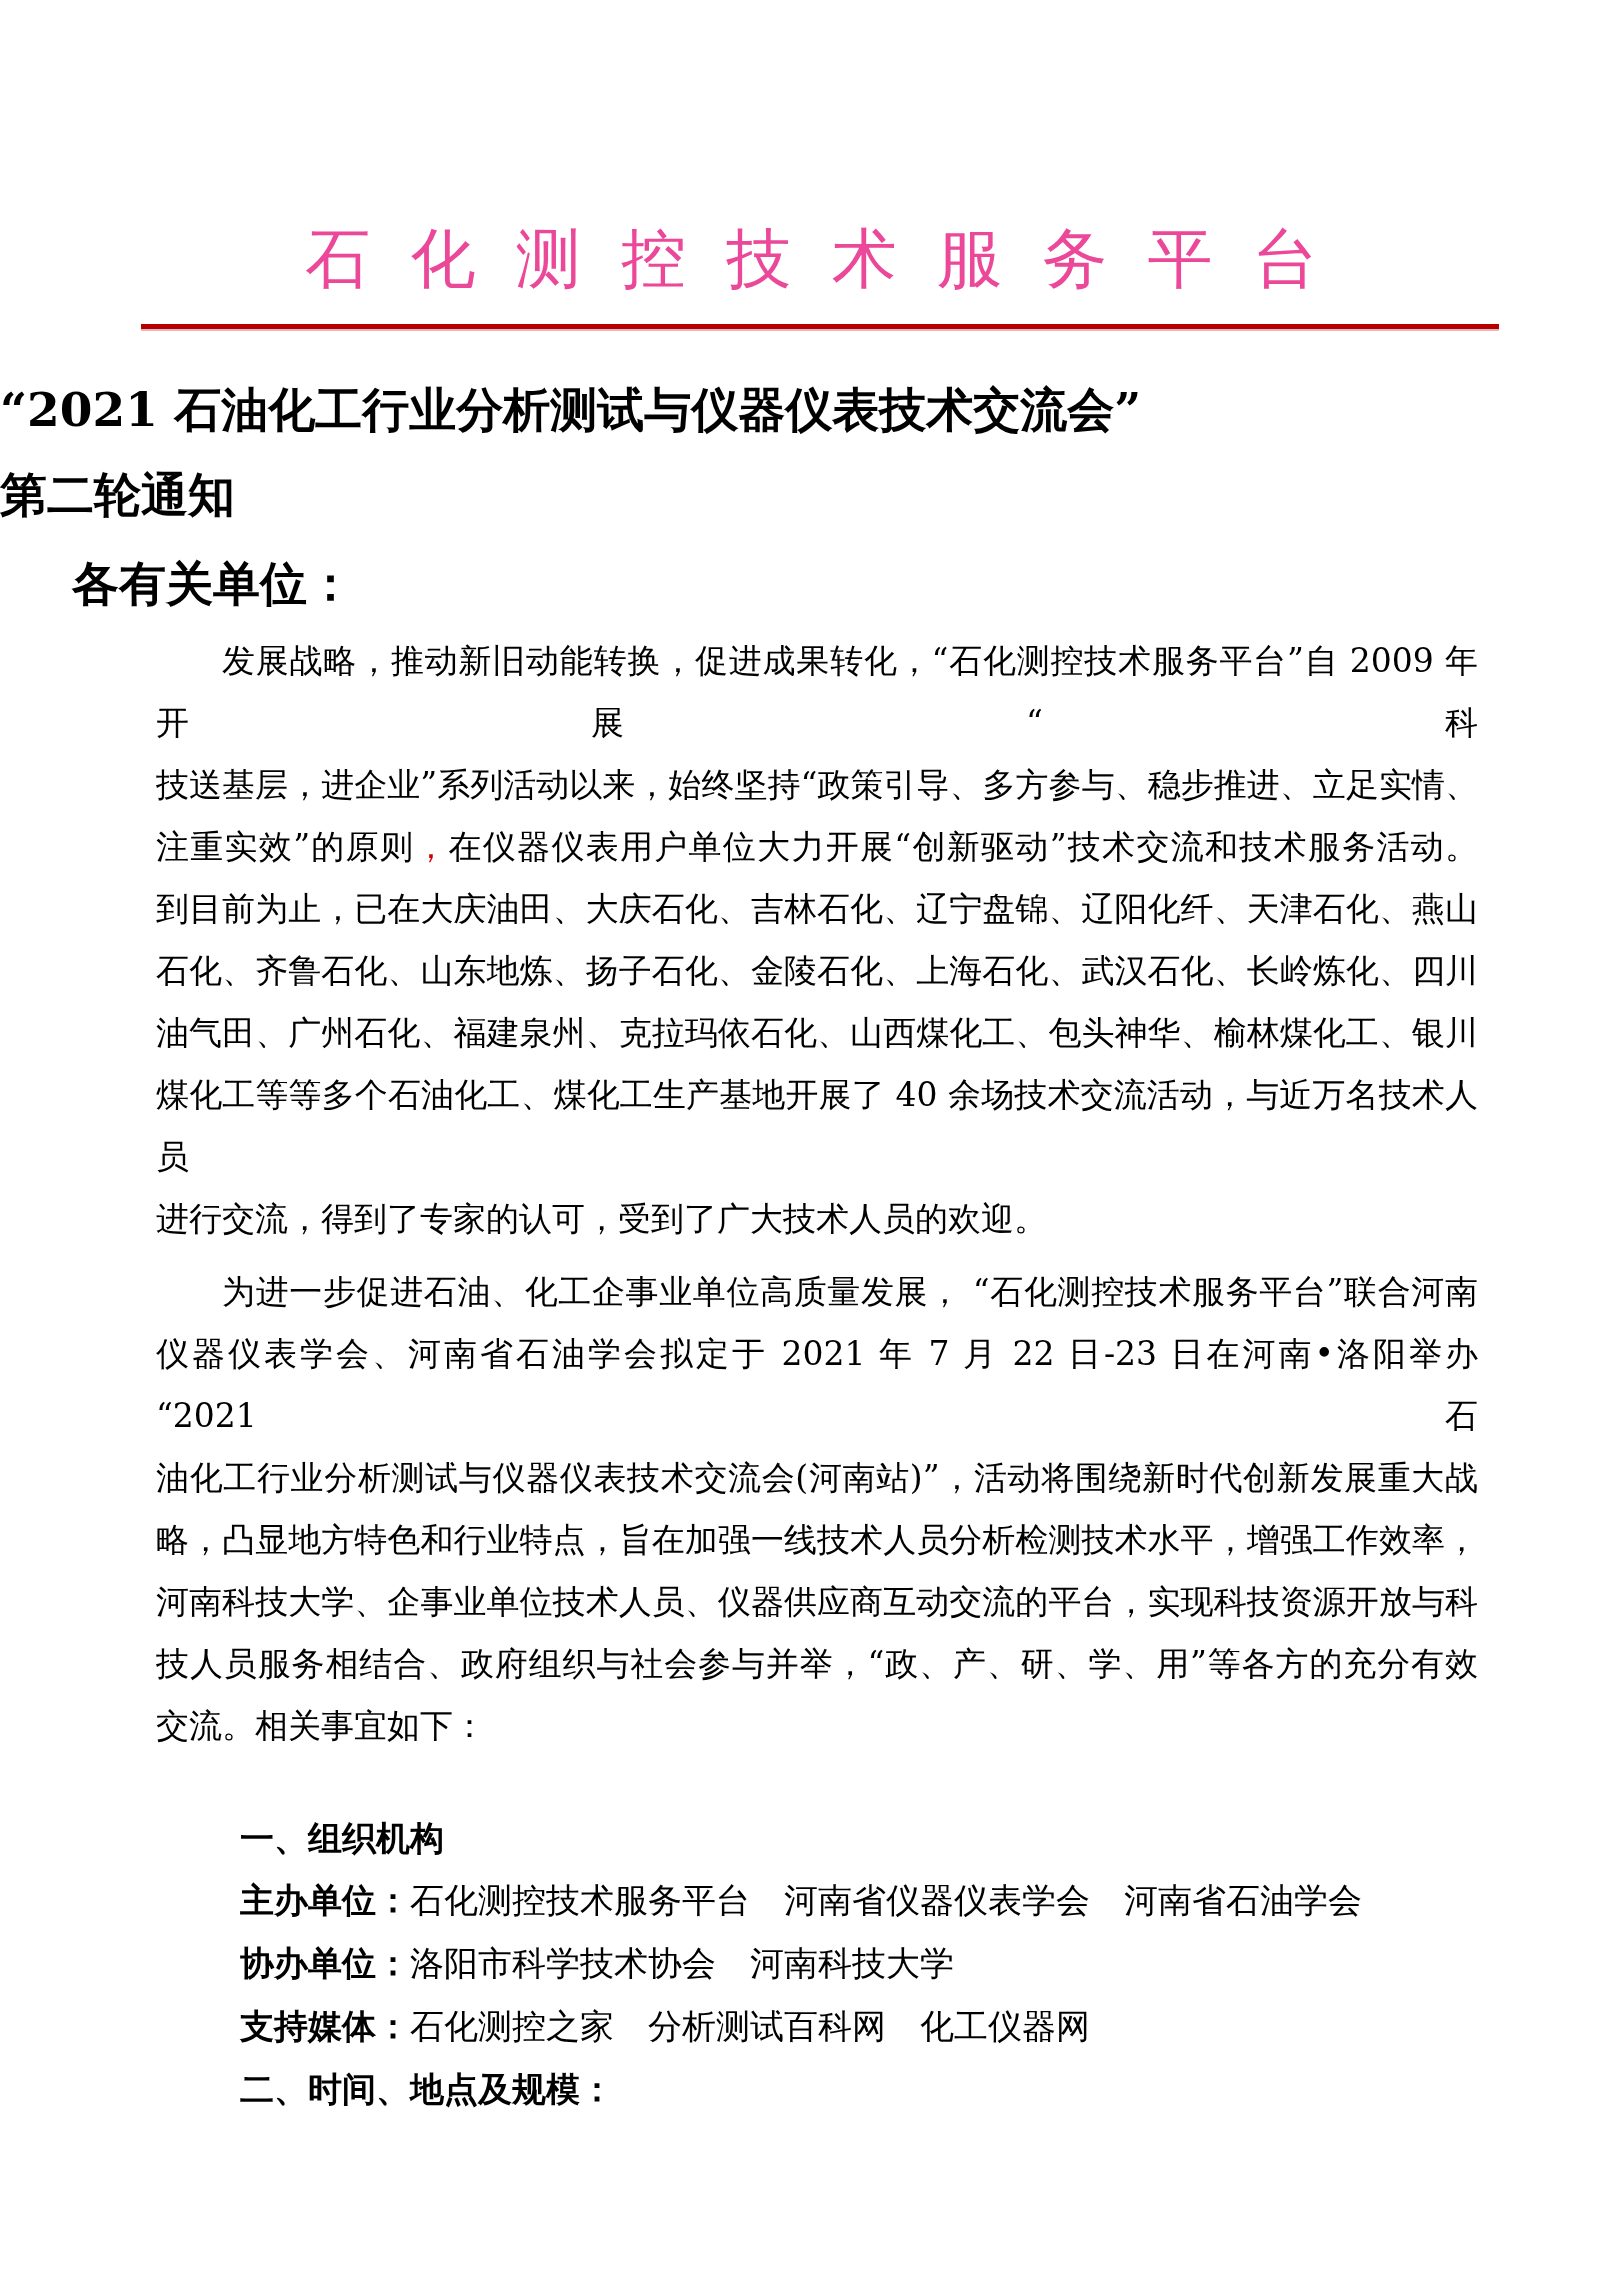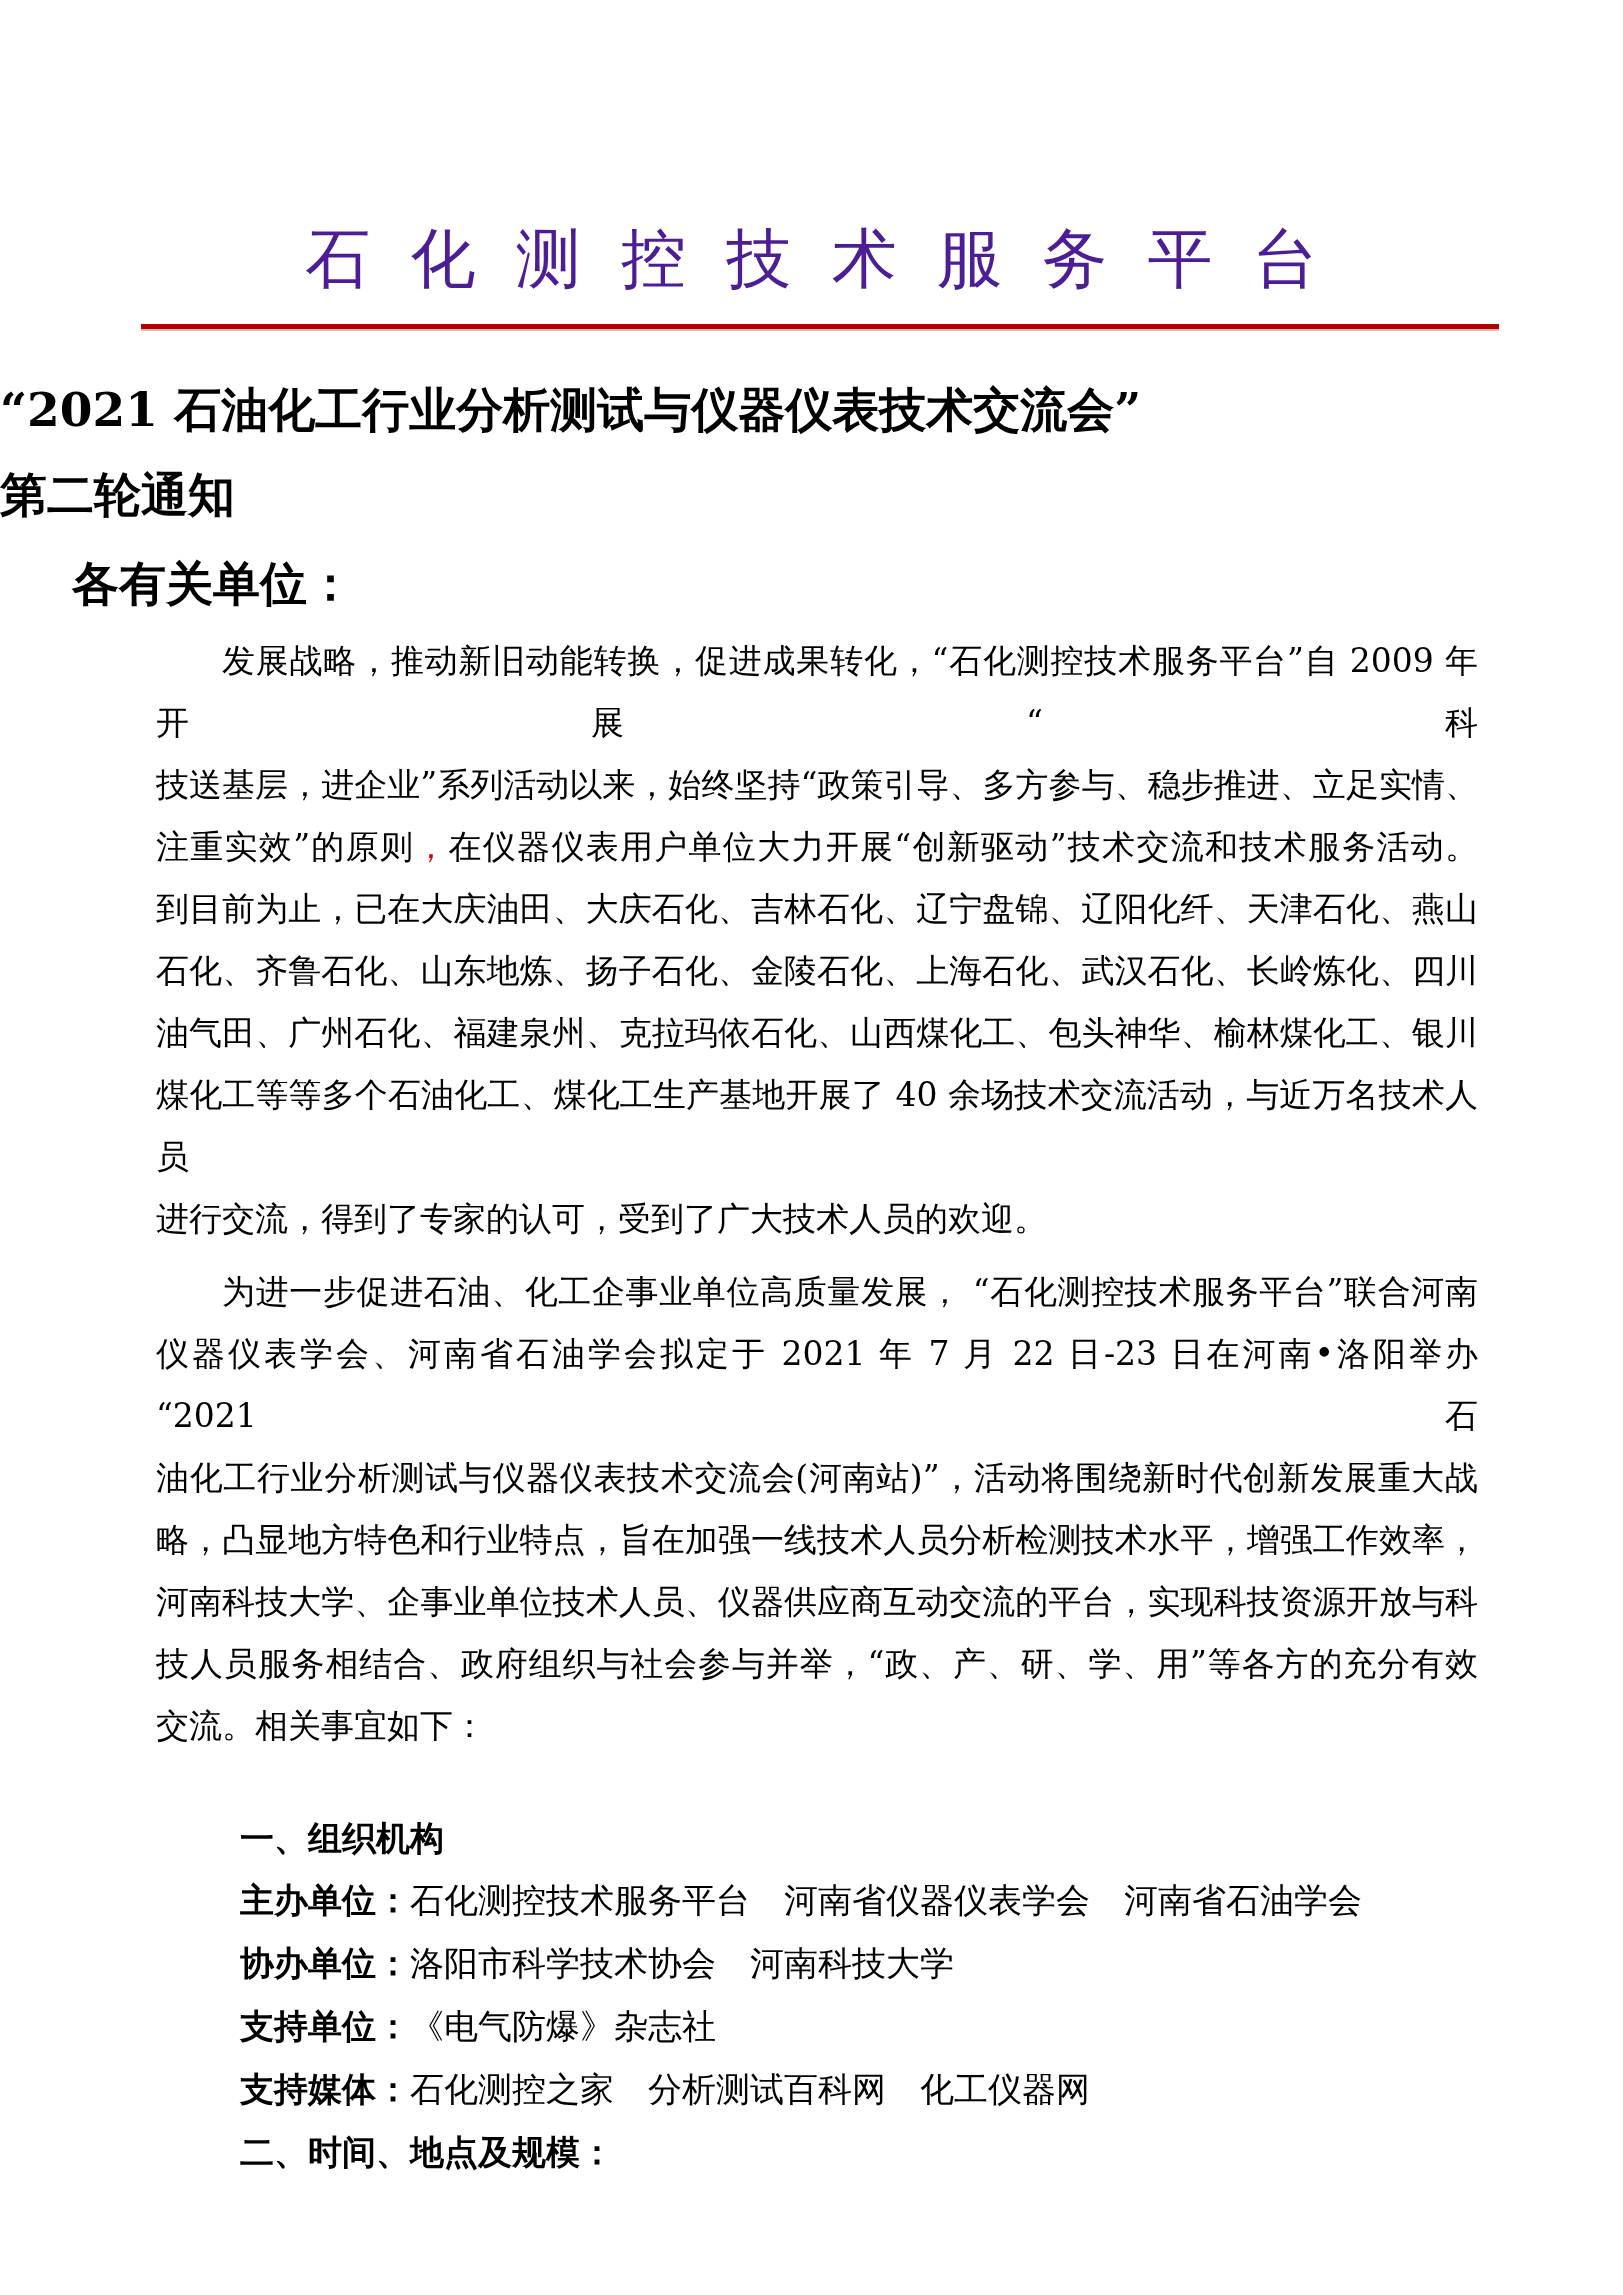--- a/index.html
+++ b/index.html
@@ -15,21 +15,21 @@
     overflow: hidden;
   }
   
   .masthead-title {
     padding-top: 226px;
     text-align: center;
     font-size: 65px;
     line-height: 65px;
     letter-spacing: 0.62em;
     text-indent: 0.62em;
-    color: #4c1d95;
+    color: #ec4899;
     white-space: nowrap;
   }
   .red-rule {
     margin: 33px 0 0 141px;
     width: 1358px;
     height: 5.2px;
     background: #B60000;
     border-bottom: 2px solid #E7B7B7;
   }
   
@@ -134,23 +134,20 @@
   <div class="section-heading sec1">一、组织机构</div>
 
   <div class="org-list">
     <div class="org-row">
       <span class="org-label">主办单位：</span><span class="org-value">石化测控技术服务平台　河南省仪器仪表学会　河南省石油学会</span>
     </div>
     <div class="org-row">
       <span class="org-label">协办单位：</span><span class="org-value">洛阳市科学技术协会　河南科技大学</span>
     </div>
     <div class="org-row">
-      <span class="org-label">支持单位：</span><span class="org-value">《电气防爆》杂志社</span>
-    </div>
-    <div class="org-row">
       <span class="org-label">支持媒体：</span><span class="org-value">石化测控之家　分析测试百科网　化工仪器网</span>
     </div>
   </div>
 
   <div class="section-heading sec2">二、时间、地点及规模：</div>
 
 </div>
 
 
 </body></html>

